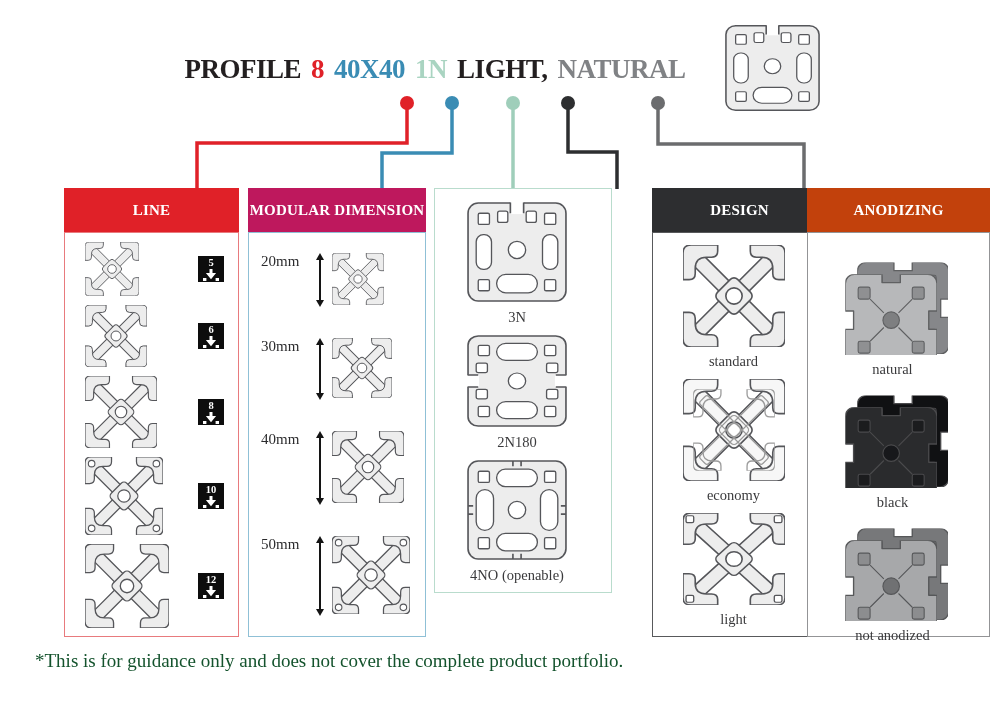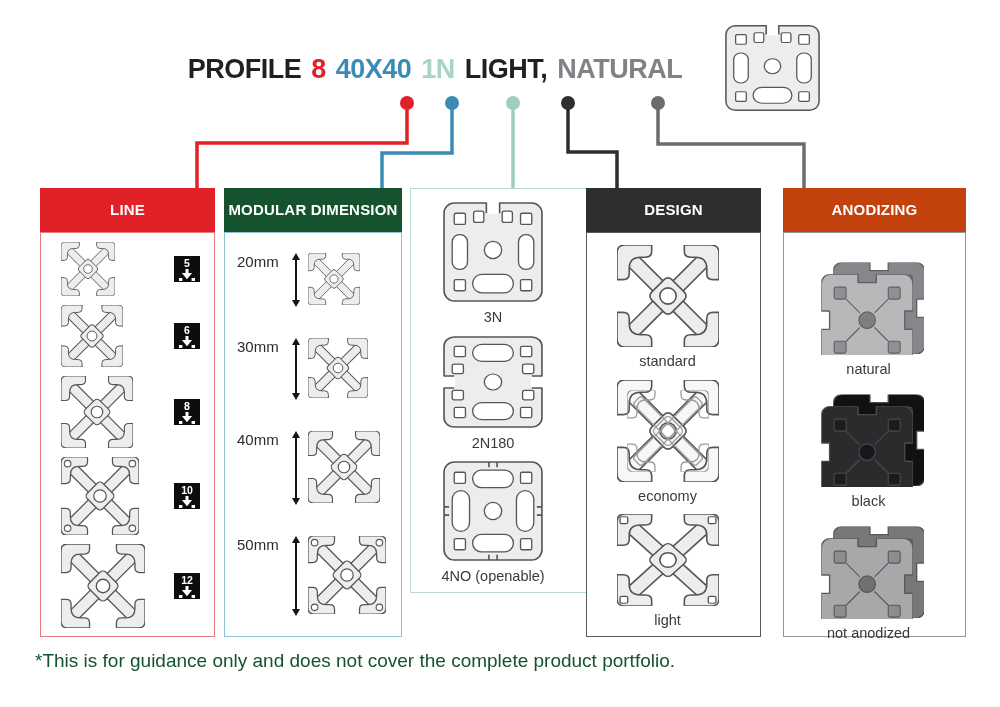--- a/index.html
+++ b/index.html
@@ -1,50 +1,50 @@
 <!DOCTYPE html>
 <html><head>
 <meta charset="utf-8">
 <style>
   html,body{margin:0;padding:0;background:#fff;}
   .stage{position:relative;width:1000px;height:707px;background:#fff;overflow:hidden;
-         font-family:Liberation Sans, sans-serif;color:#2b2b2d;}
+         font-family:Liberation Serif, serif;color:#2b2b2d;}
 
   
   .title{position:absolute;left:0;right:130px;top:54px;text-align:center;
          font-weight:800;font-size:27px;letter-spacing:-.5px;white-space:nowrap;}
   .title span{margin:0 5px;}
   .t-black{color:#231f20}.t-red{color:#e02128}.t-blue{color:#3a8cb4}
   .t-mint{color:#a9d4c1}.t-gray{color:#808285}
 
   
   .connectors{position:absolute;left:0;top:0;width:1000px;height:707px;pointer-events:none;}
   .connectors path{fill:none;stroke-width:3.5px;}
 
   
   .corner-pf{position:absolute;left:724px;top:24px;}
 
   
-  .col{position:absolute;top:188px;display:flex;flex-direction:column;}
+  .col{position:absolute;top:188px;display:flex;flex-direction:column;margin-left:24px;}
   .col-header{height:44px;display:flex;align-items:center;justify-content:center;
               color:#fff;font-weight:700;font-size:15px;letter-spacing:.2px;
               text-transform:uppercase;text-align:center;line-height:1.12;}
   .col-header.small{font-size:12.5px;padding:0 10px;}
   .col-body{height:405px;background:#fff;box-sizing:border-box;border:1px solid #ccc;}
 
   .col-line{left:40px;width:175px;}
   .col-line  .col-header{background:#e02128;}
   .col-line  .col-body{border-color:#e87a7d;}
   .col-mod{left:224px;width:178px;}
-  .col-mod   .col-header{background:#14532d;}
+  .col-mod   .col-header{background:#be185d;}
   .col-mod   .col-body{border-color:#8fc0d6;}
   .col-grv{left:410px;width:178px;}
   .col-grv   .col-header{background:#9fceba;}
   .col-grv   .col-body{border-color:#b9dccd;}
-  .col-des{left:586px;width:175px;}
+  .col-des{left:628px;width:175px;}
   .col-des   .col-header{background:#2d2e30;}
   .col-des   .col-body{border-color:#58595b;justify-content:space-between;}
   .col-ano{left:783px;width:183px;}
   .col-ano   .col-header{background:#c2410c;}
   .col-ano   .col-body{border-color:#939496;}
 
   
   .l-body{display:flex;flex-direction:column;justify-content:space-around;padding:4px 0;}
   .l-row{display:flex;align-items:center;justify-content:space-between;padding:0 14px 0 20px;}
   .badge{width:26px;height:26px;background:#0d0d0d;display:flex;flex-direction:column;

